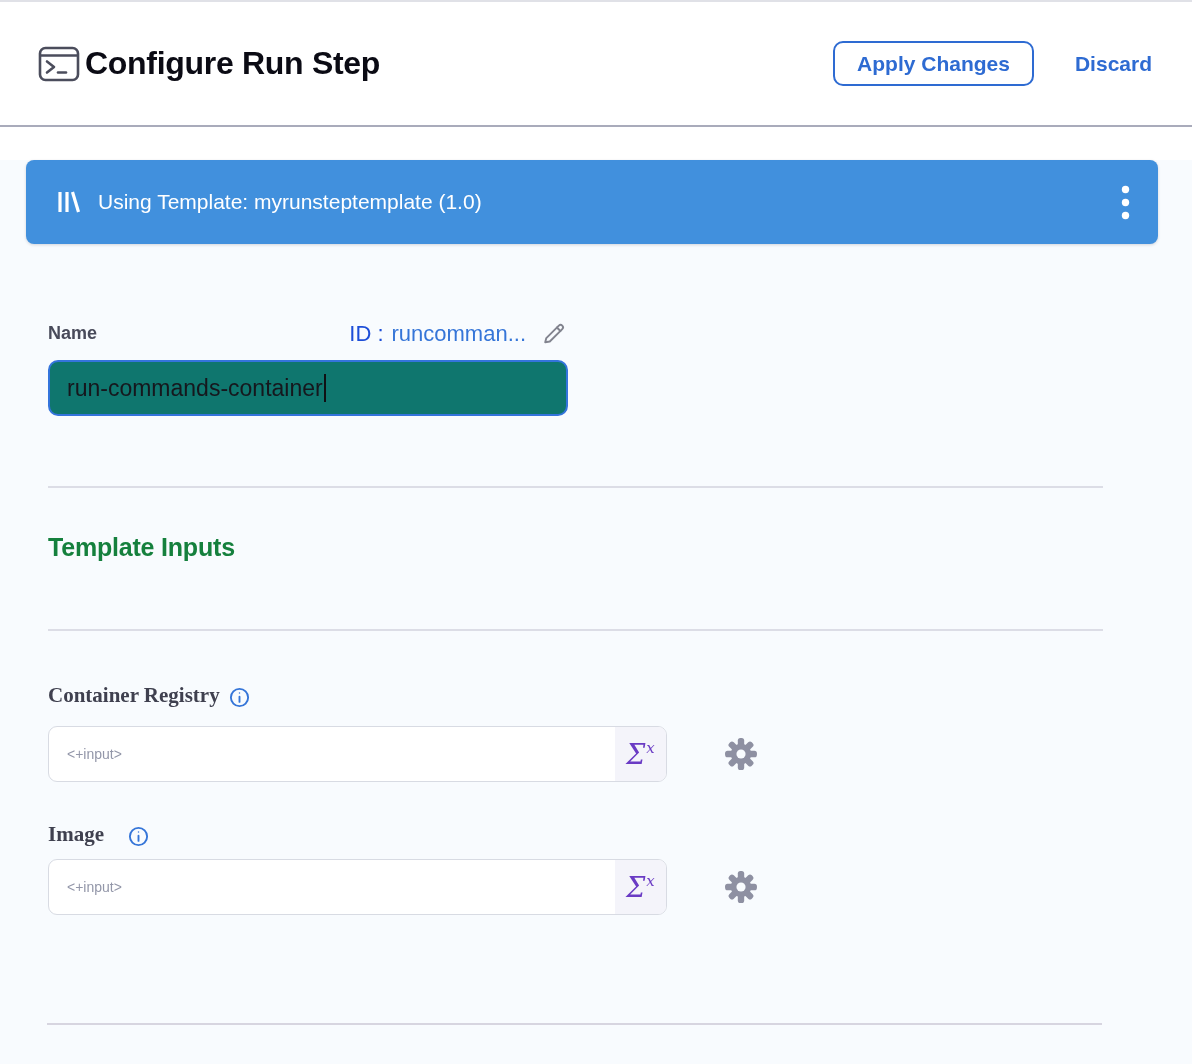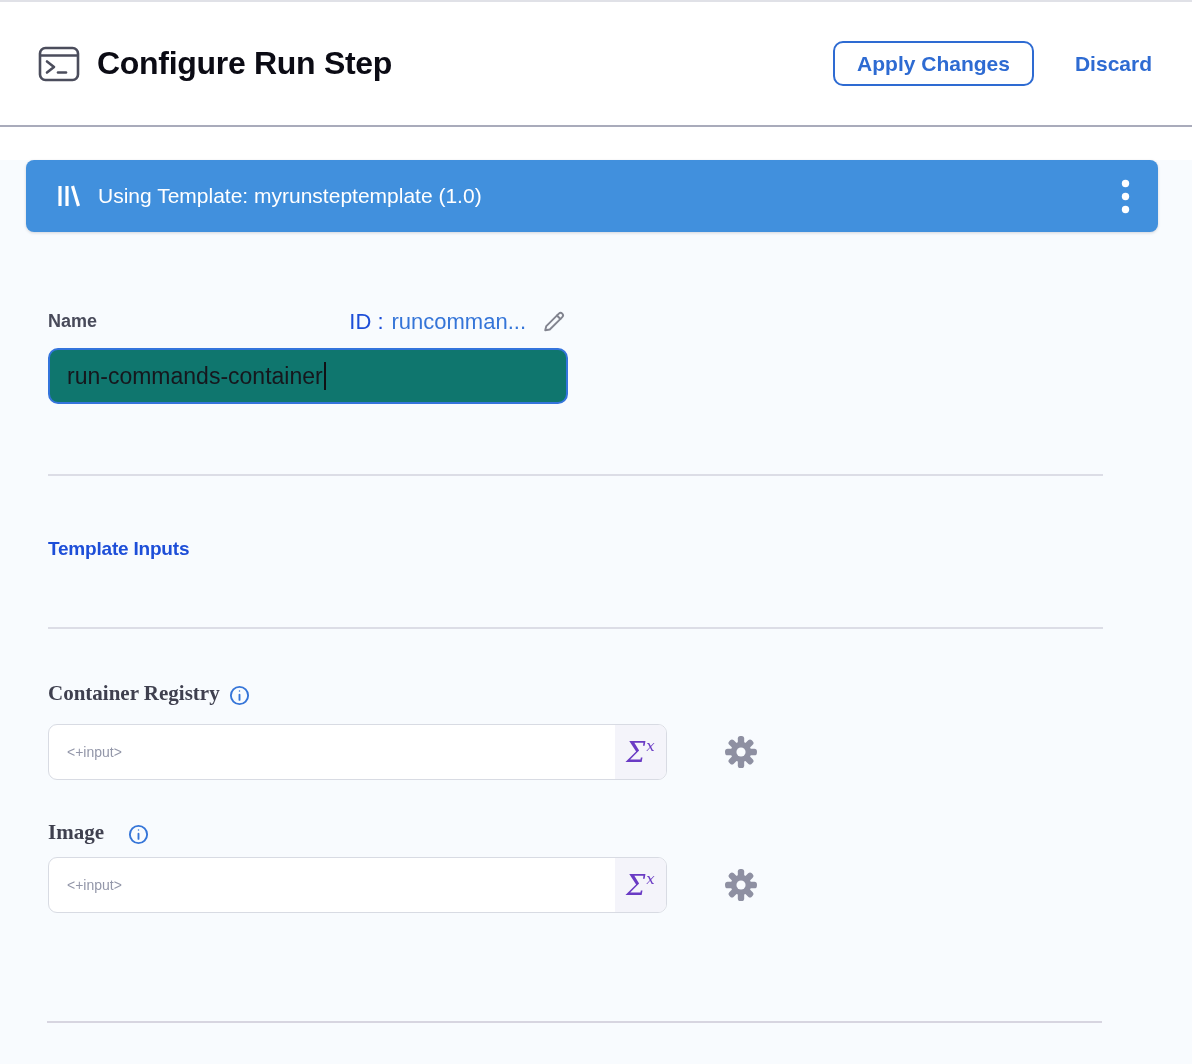--- a/index.html
+++ b/index.html
@@ -18,21 +18,21 @@
   
   .panel-header {
     height: 127px;
     background: #ffffff;
     border-top: 2px solid #e0e1e7;
     border-bottom: 2px solid #a9abbb;
     display: flex;
     align-items: center;
     padding: 0 40px 0 38px;
   }
-  .title-group { display: flex; align-items: center; gap: 17px; }
+  .title-group { display: flex; align-items: center; gap: 5px; }
   .page-title {
     font-size: 32px;
     font-weight: 700;
     color: #0b0b14;
     letter-spacing: -0.3px;
   }
   .header-actions { margin-left: auto; display: flex; align-items: center; }
   .apply-btn {
     background: #ffffff;
     border: 2px solid #2e6bd2;
@@ -58,21 +58,21 @@
 
   
   .content {
     height: 937px;
     background: #f8fbfe;
   }
 
   
   .template-banner {
     margin: 33px 34px 0 26px;
-    height: 72px;
+    height: 84px;
     background: #4190dd;
     border-radius: 8px;
     display: flex;
     align-items: center;
     padding: 0 18px 0 30px;
     box-shadow: 0 1px 3px rgba(40, 41, 61, 0.18);
   }
   .banner-text {
     margin-left: 16px;
     color: #ffffff;
@@ -135,24 +135,24 @@
     background: #101014;
     margin-left: 1px;
   }
 
   .divider {
     margin-top: 70px;
     height: 2px;
     background: #dcdde6;
   }
   .section-heading {
-    margin-top: 62px;
-    font-size: 19px;
+    margin-top: 45px;
+    font-size: 25px;
     font-weight: 700;
-    color: #1d4ed8;
+    color: #15803d;
     letter-spacing: -0.2px;
   }
   .divider-2 { margin-top: 67px; height: 2px; background: #dcdde6; }
 
   
   .field-label-row {
     display: flex;
     align-items: flex-end;
     gap: 9px;
     font-family: Liberation Serif, serif;

